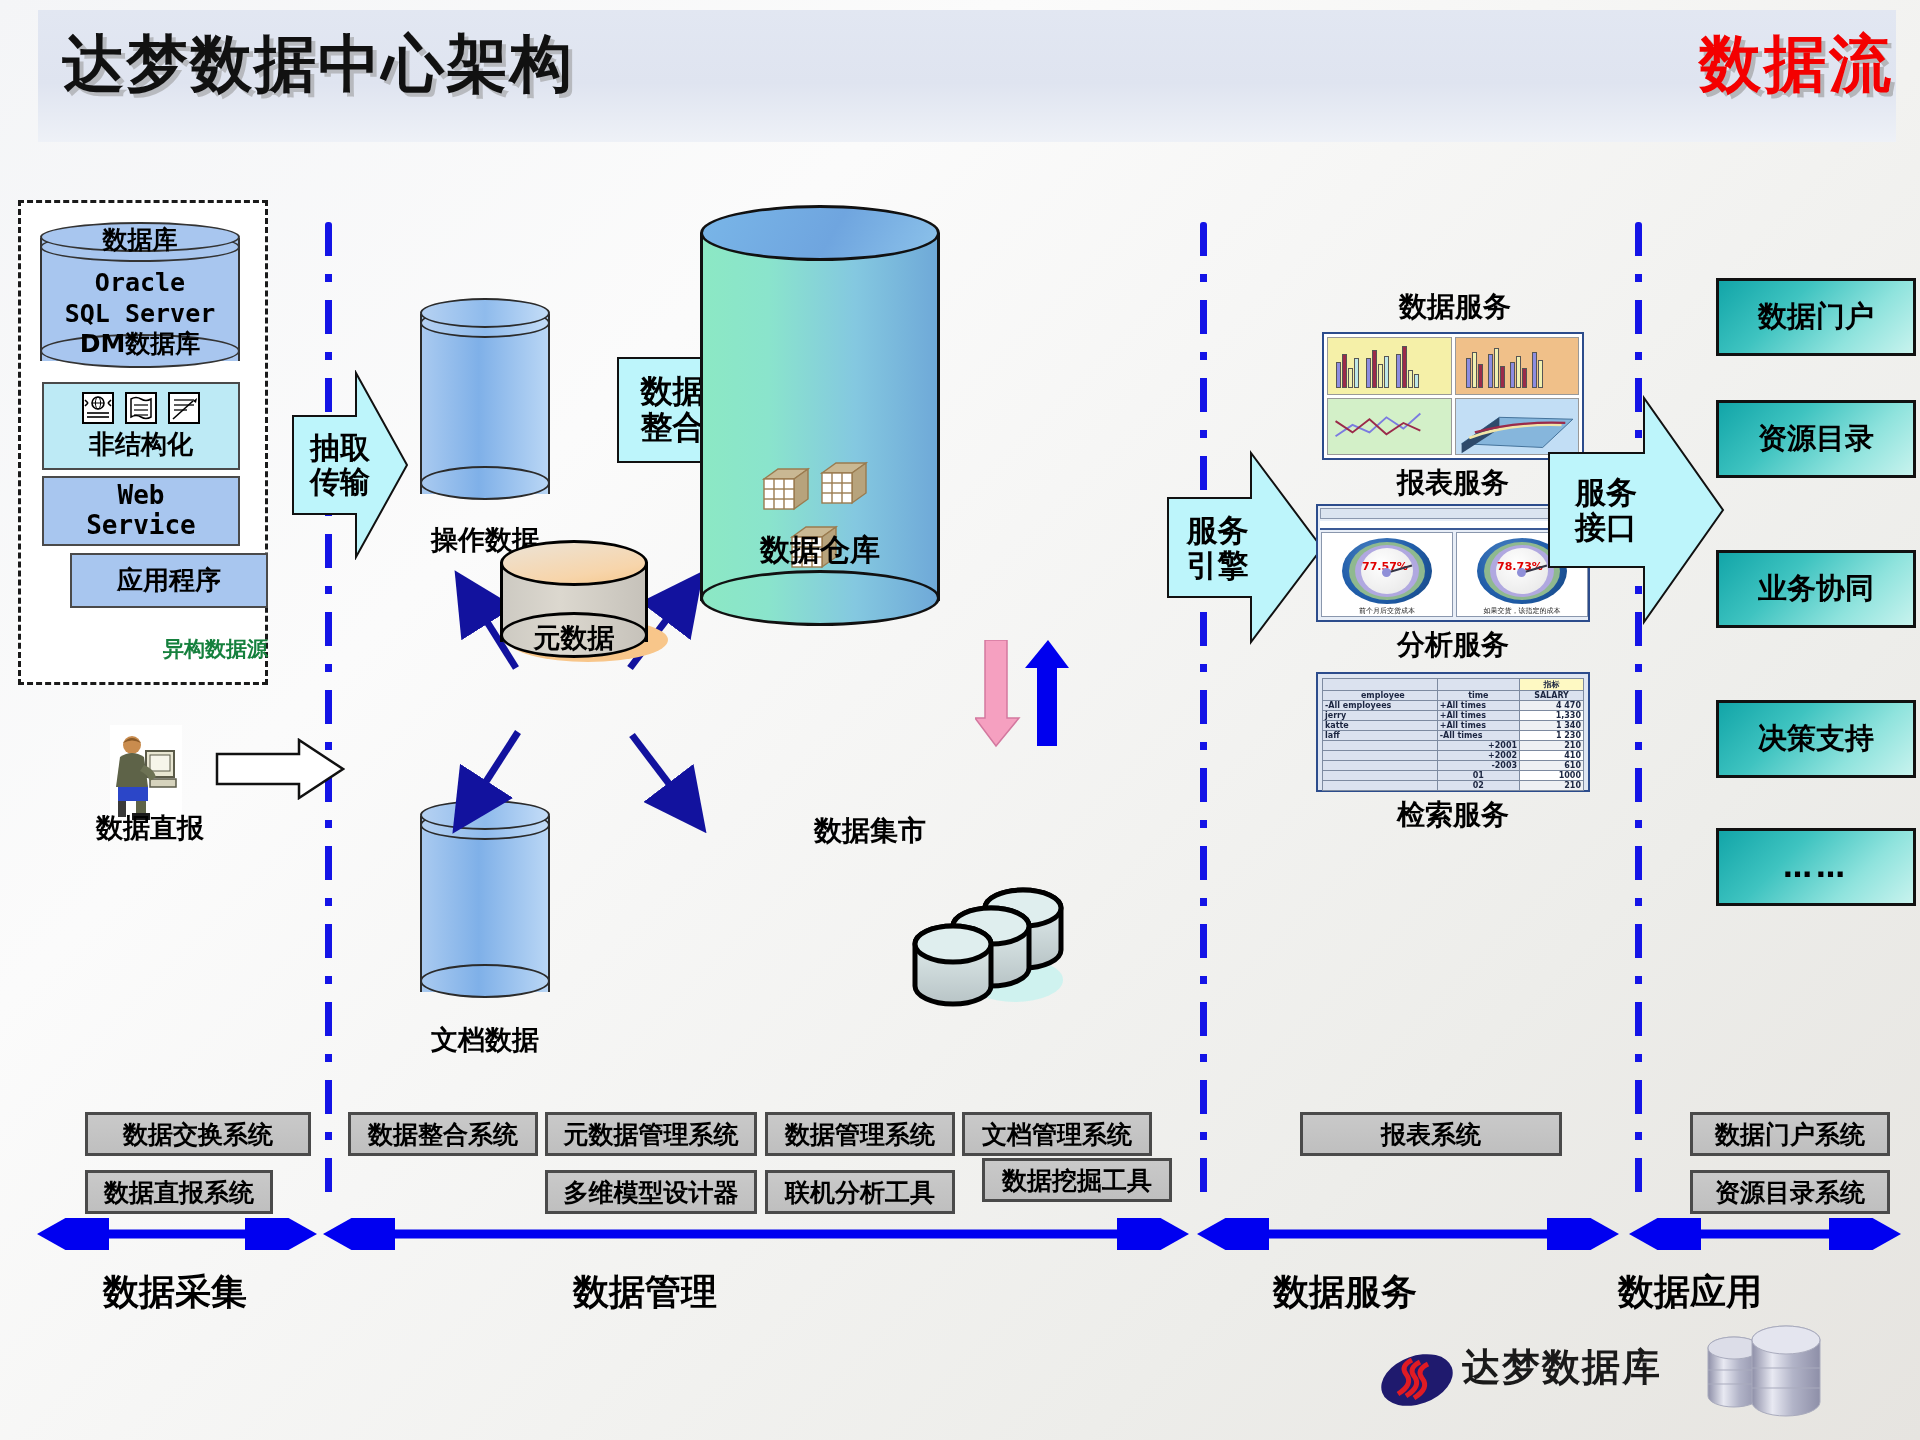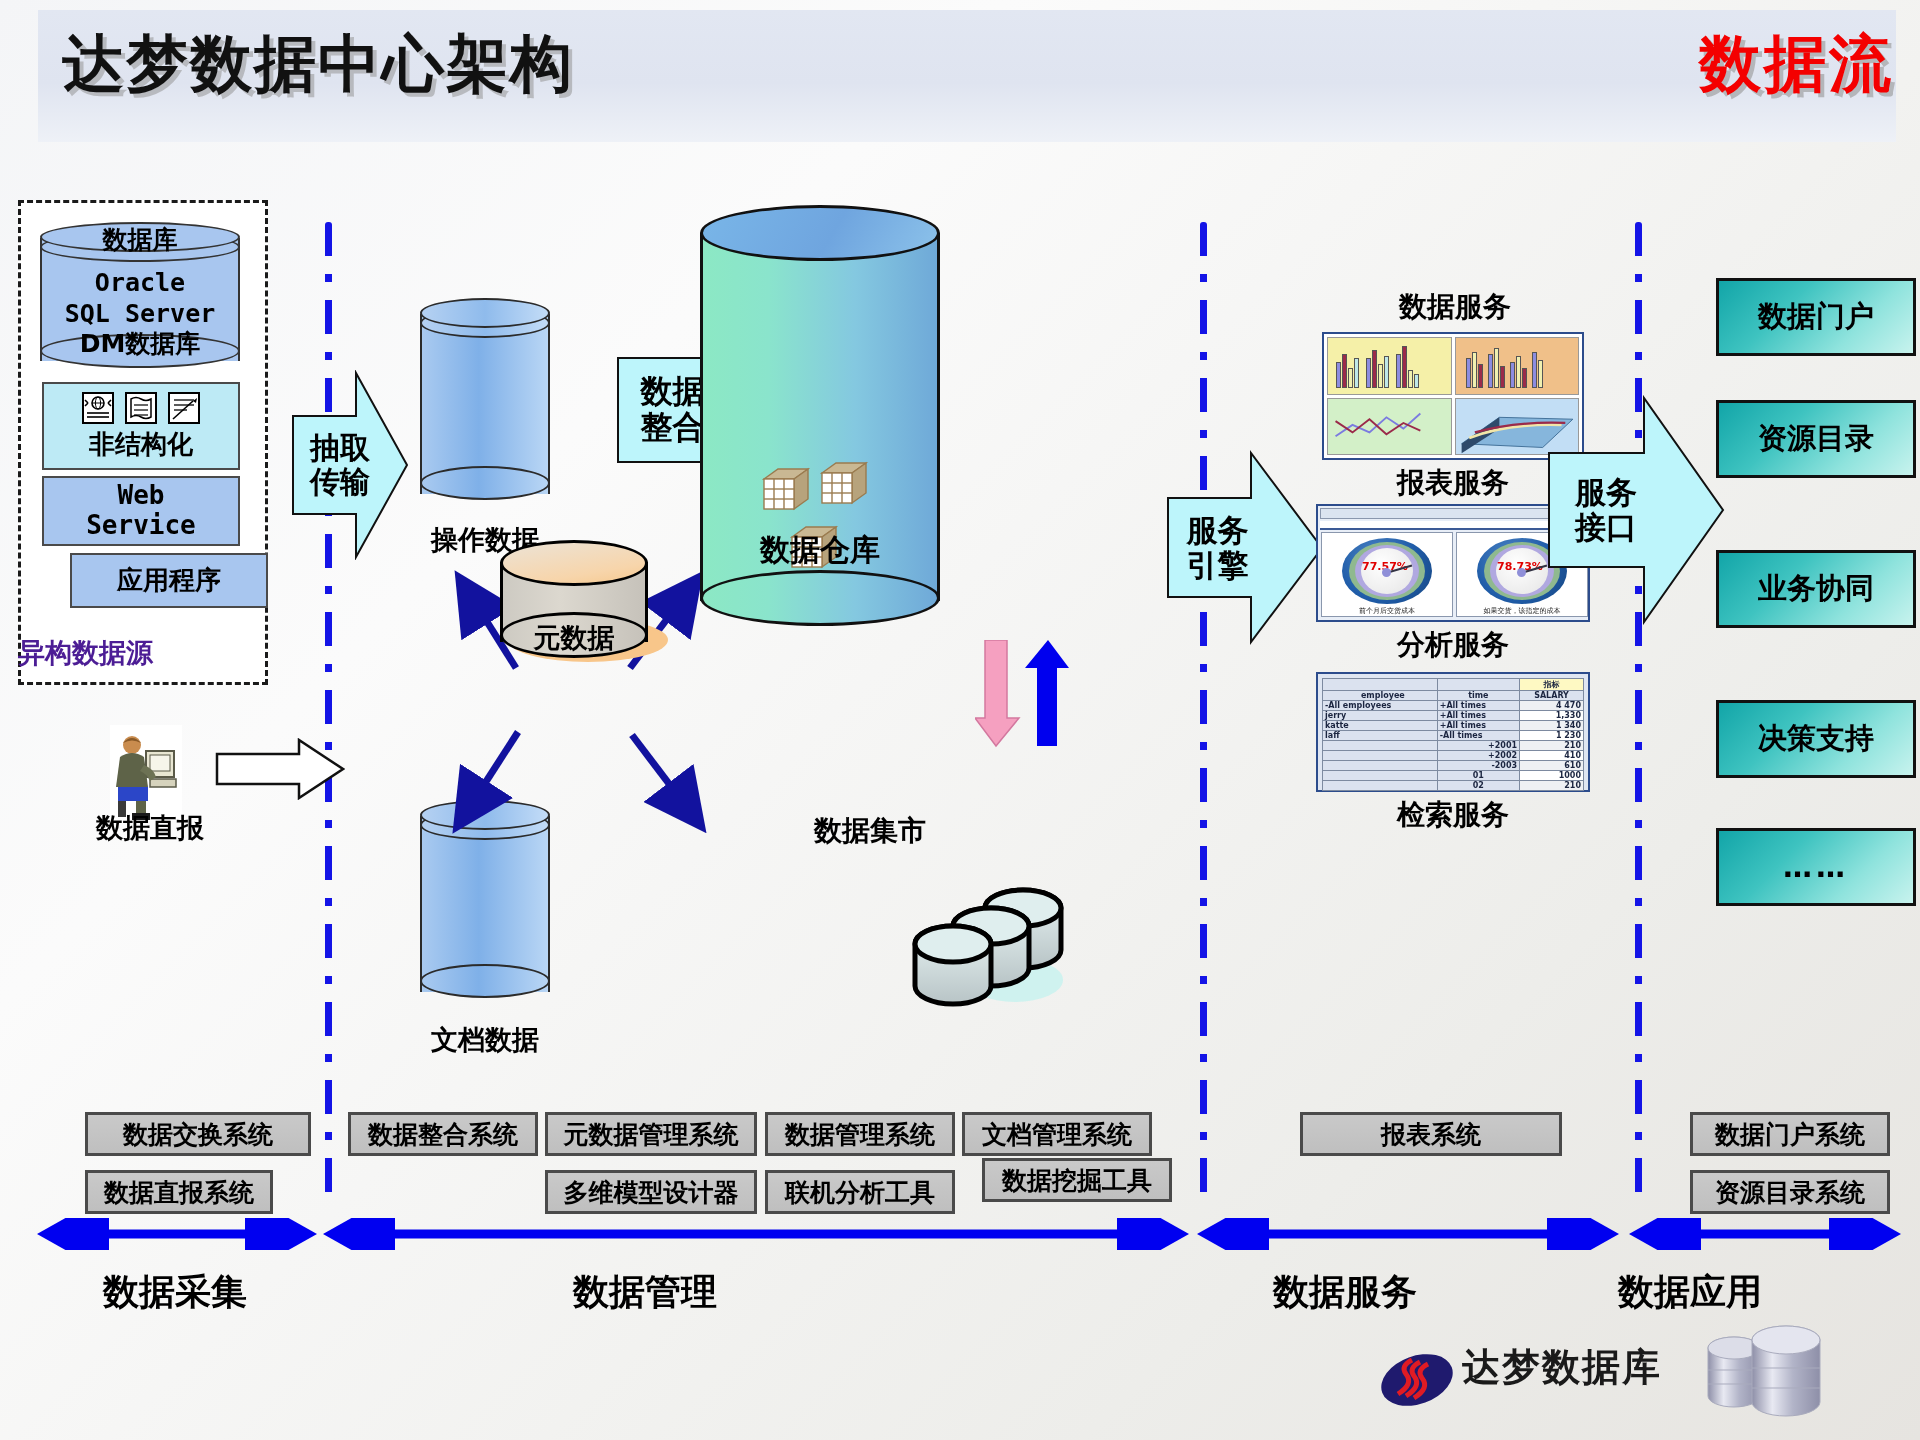--- a/index.html
+++ b/index.html
@@ -96,21 +96,21 @@
     font-family: "DejaVu Sans Mono", "Liberation Mono", monospace;
     line-height: 1.15;
   }
   #box-app {
     left: 42px; top: 553px; width: 198px; height: 55px;
     background: #a8c6ef;
     margin-left: 28px;
   }
   #label-hetero {
     left: 18px; top: 635px; width: 250px;
-    text-align: left; font-size: 27px; font-weight: bold; color: #4c1d95;
+    text-align: right; font-size: 21px; font-weight: bold; color: #15803d;
   }
 
   
   #person-icon { left: 110px; top: 725px; width: 72px; height: 96px; }
   #label-direct {
     left: 55px; top: 810px; width: 190px; text-align: center;
     font-size: 27px; font-weight: bold; color: #000;
   }
   #arrow-white { left: 215px; top: 738px; width: 130px; height: 62px; }
 

